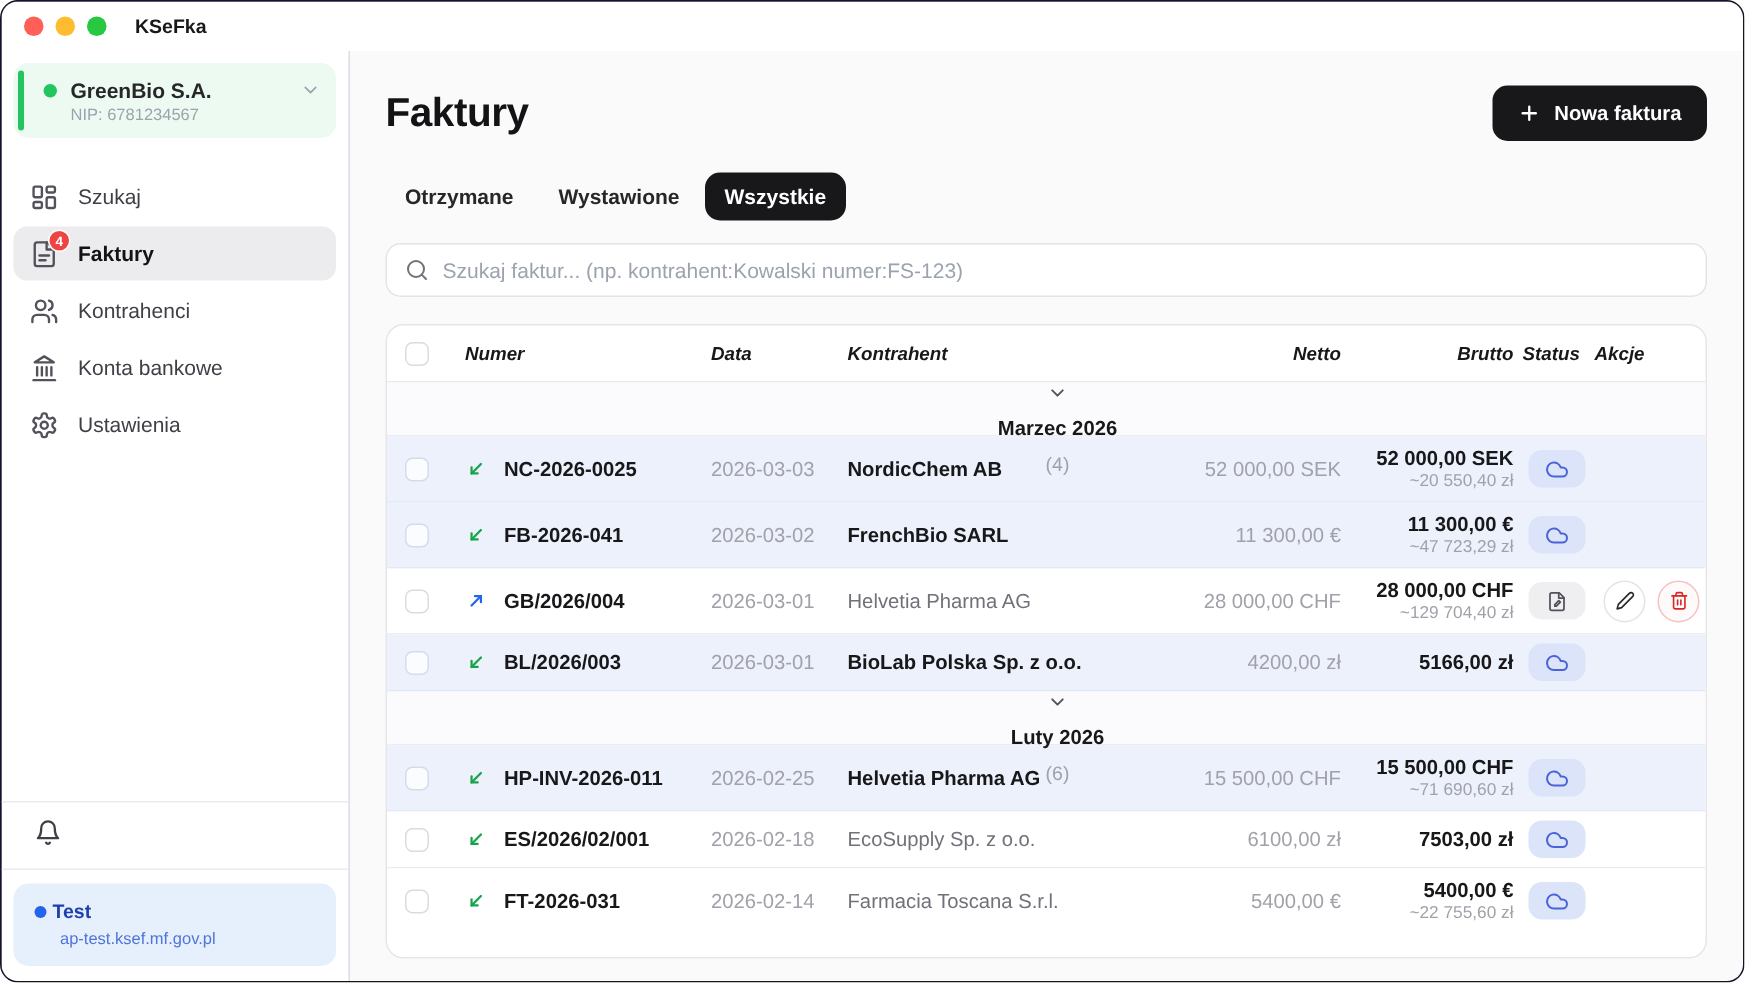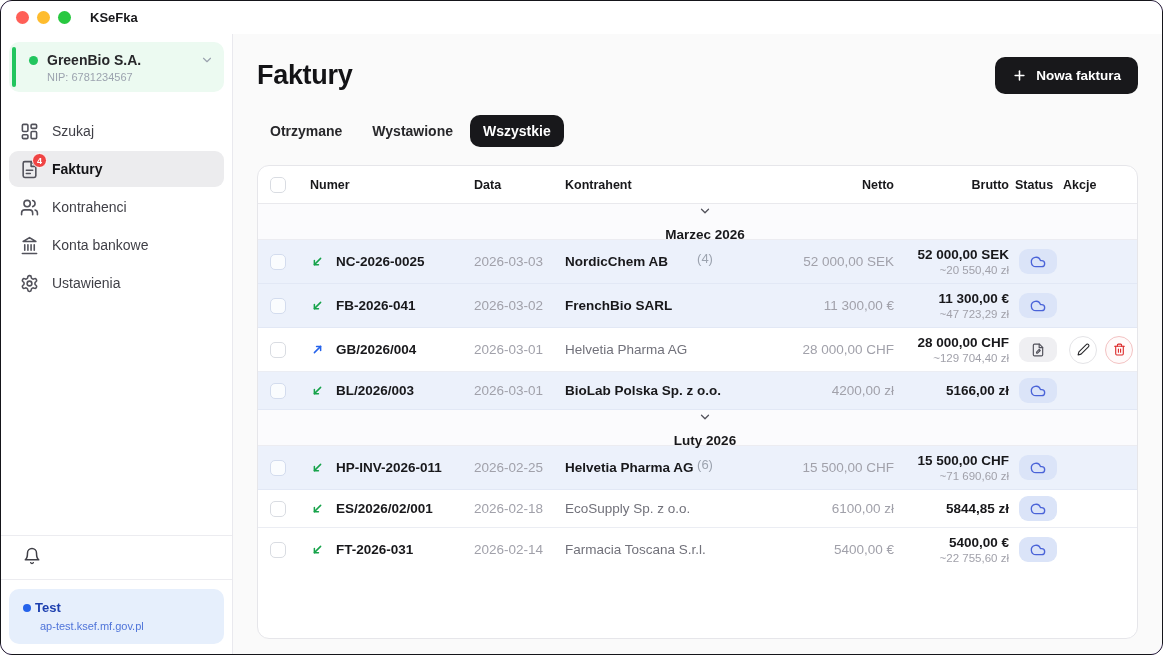--- a/index.html
+++ b/index.html
@@ -60,21 +60,21 @@
 
   .search-bar { margin-top:15px; height:36px; background:#fff; border:1px solid #e4e4e8; border-radius:10px;
                 display:flex; align-items:center; gap:9px; padding:0 12px; }
   .search-bar svg { color:#71717a; flex:0 0 auto; }
   .search-bar input { flex:1; border:none; outline:none; font-size:14px; color:#18181b; background:transparent; font-family:inherit; }
   .search-bar input::placeholder { color:#9ca3af; }
 
   
   .table-card { margin-top:18px; flex:1; background:#fff; border:1px solid #e6e6ea; border-radius:12px; overflow:hidden; }
   .grid { display:grid; grid-template-columns:52px 164px 91px 1fr 120px 115px 48px 74px; align-items:center; }
-  .thead { height:38px; border-bottom:1px solid #e9e9ed; font-size:12.5px; font-weight:700; color:#18181b; }
+  .thead { height:38px; border-bottom:1px solid #e9e9ed; font-size:12.5px; font-weight:700; color:#18181b;font-style:italic; }
   .cell-check { padding-left:12px; }
   .checkbox { width:16px; height:16px; border:1.5px solid #d9dce2; border-radius:5px; background:#fff; cursor:pointer; }
   .hl .checkbox { border-color:#d3dcee; background:rgba(255,255,255,.75); }
   .right { text-align:right; padding-right:6px; }
 
   .group-row { height:36px; background:#fbfbfd; border-bottom:1px solid #ececf1; display:flex; align-items:center;
                gap:9px; padding-left:15px; cursor:pointer;flex-direction:column; }
   .group-chev { color:#52525b; display:flex; }
   .group-label { font-size:13.5px; font-weight:700; color:#18181b; }
   .group-count { font-size:13px; color:#9ca3af; }
@@ -227,20 +227,29 @@
           <span>Nowa faktura</span>
         </button>
       </div>
 
       <div class="tabs">
         <div class="tab">Otrzymane</div>
         <div class="tab">Wystawione</div>
         <div class="tab active">Wszystkie</div>
       </div>
 
+      <div class="search-bar">
+        <span style="display:flex">
+          <svg width="16" height="16" viewBox="0 0 24 24" fill="none" stroke="currentColor" stroke-width="2" stroke-linecap="round">
+              <circle cx="11" cy="11" r="8"></circle>
+              <line x1="21" y1="21" x2="16.65" y2="16.65"></line>
+            </svg>
+        </span>
+        <input type="text" placeholder="Szukaj faktur... (np. kontrahent:Kowalski numer:FS-123)" style="">
+      </div>
 
       <div class="table-card">
         <div class="grid thead">
           <div class="cell-check">
               <span class="checkbox" style="display:block"></span>
             </div>
           <div>Numer</div>
           <div>Data</div>
           <div>Kontrahent</div>
           <div class="right">Netto</div>
@@ -469,21 +478,21 @@
                     <polyline points="7 10.5 7 17 13.5 17"></polyline>
                   </svg>
       </span>
 
       <span class="inv-num">ES/2026/02/001</span>
     </div>
     <div class="inv-date">2026-02-18</div>
     <div class="inv-contr">EcoSupply Sp. z o.o.</div>
     <div class="inv-netto right">6100,00 zł</div>
     <div class="right">
-      <div class="brutto-main">5844,85 zł</div>
+      <div class="brutto-main">7503,00 zł</div>
 
     </div>
     <div class="status-cell">
       <span class="pill sent">
         <svg width="16" height="16" viewBox="0 0 24 24" fill="none" stroke="currentColor" stroke-width="2" stroke-linecap="round" stroke-linejoin="round">
                     <path d="M17.5 19H9a7 7 0 1 1 6.71-9h1.79a4.5 4.5 0 1 1 0 9Z"></path>
                   </svg>
       </span>
 
     </div>

